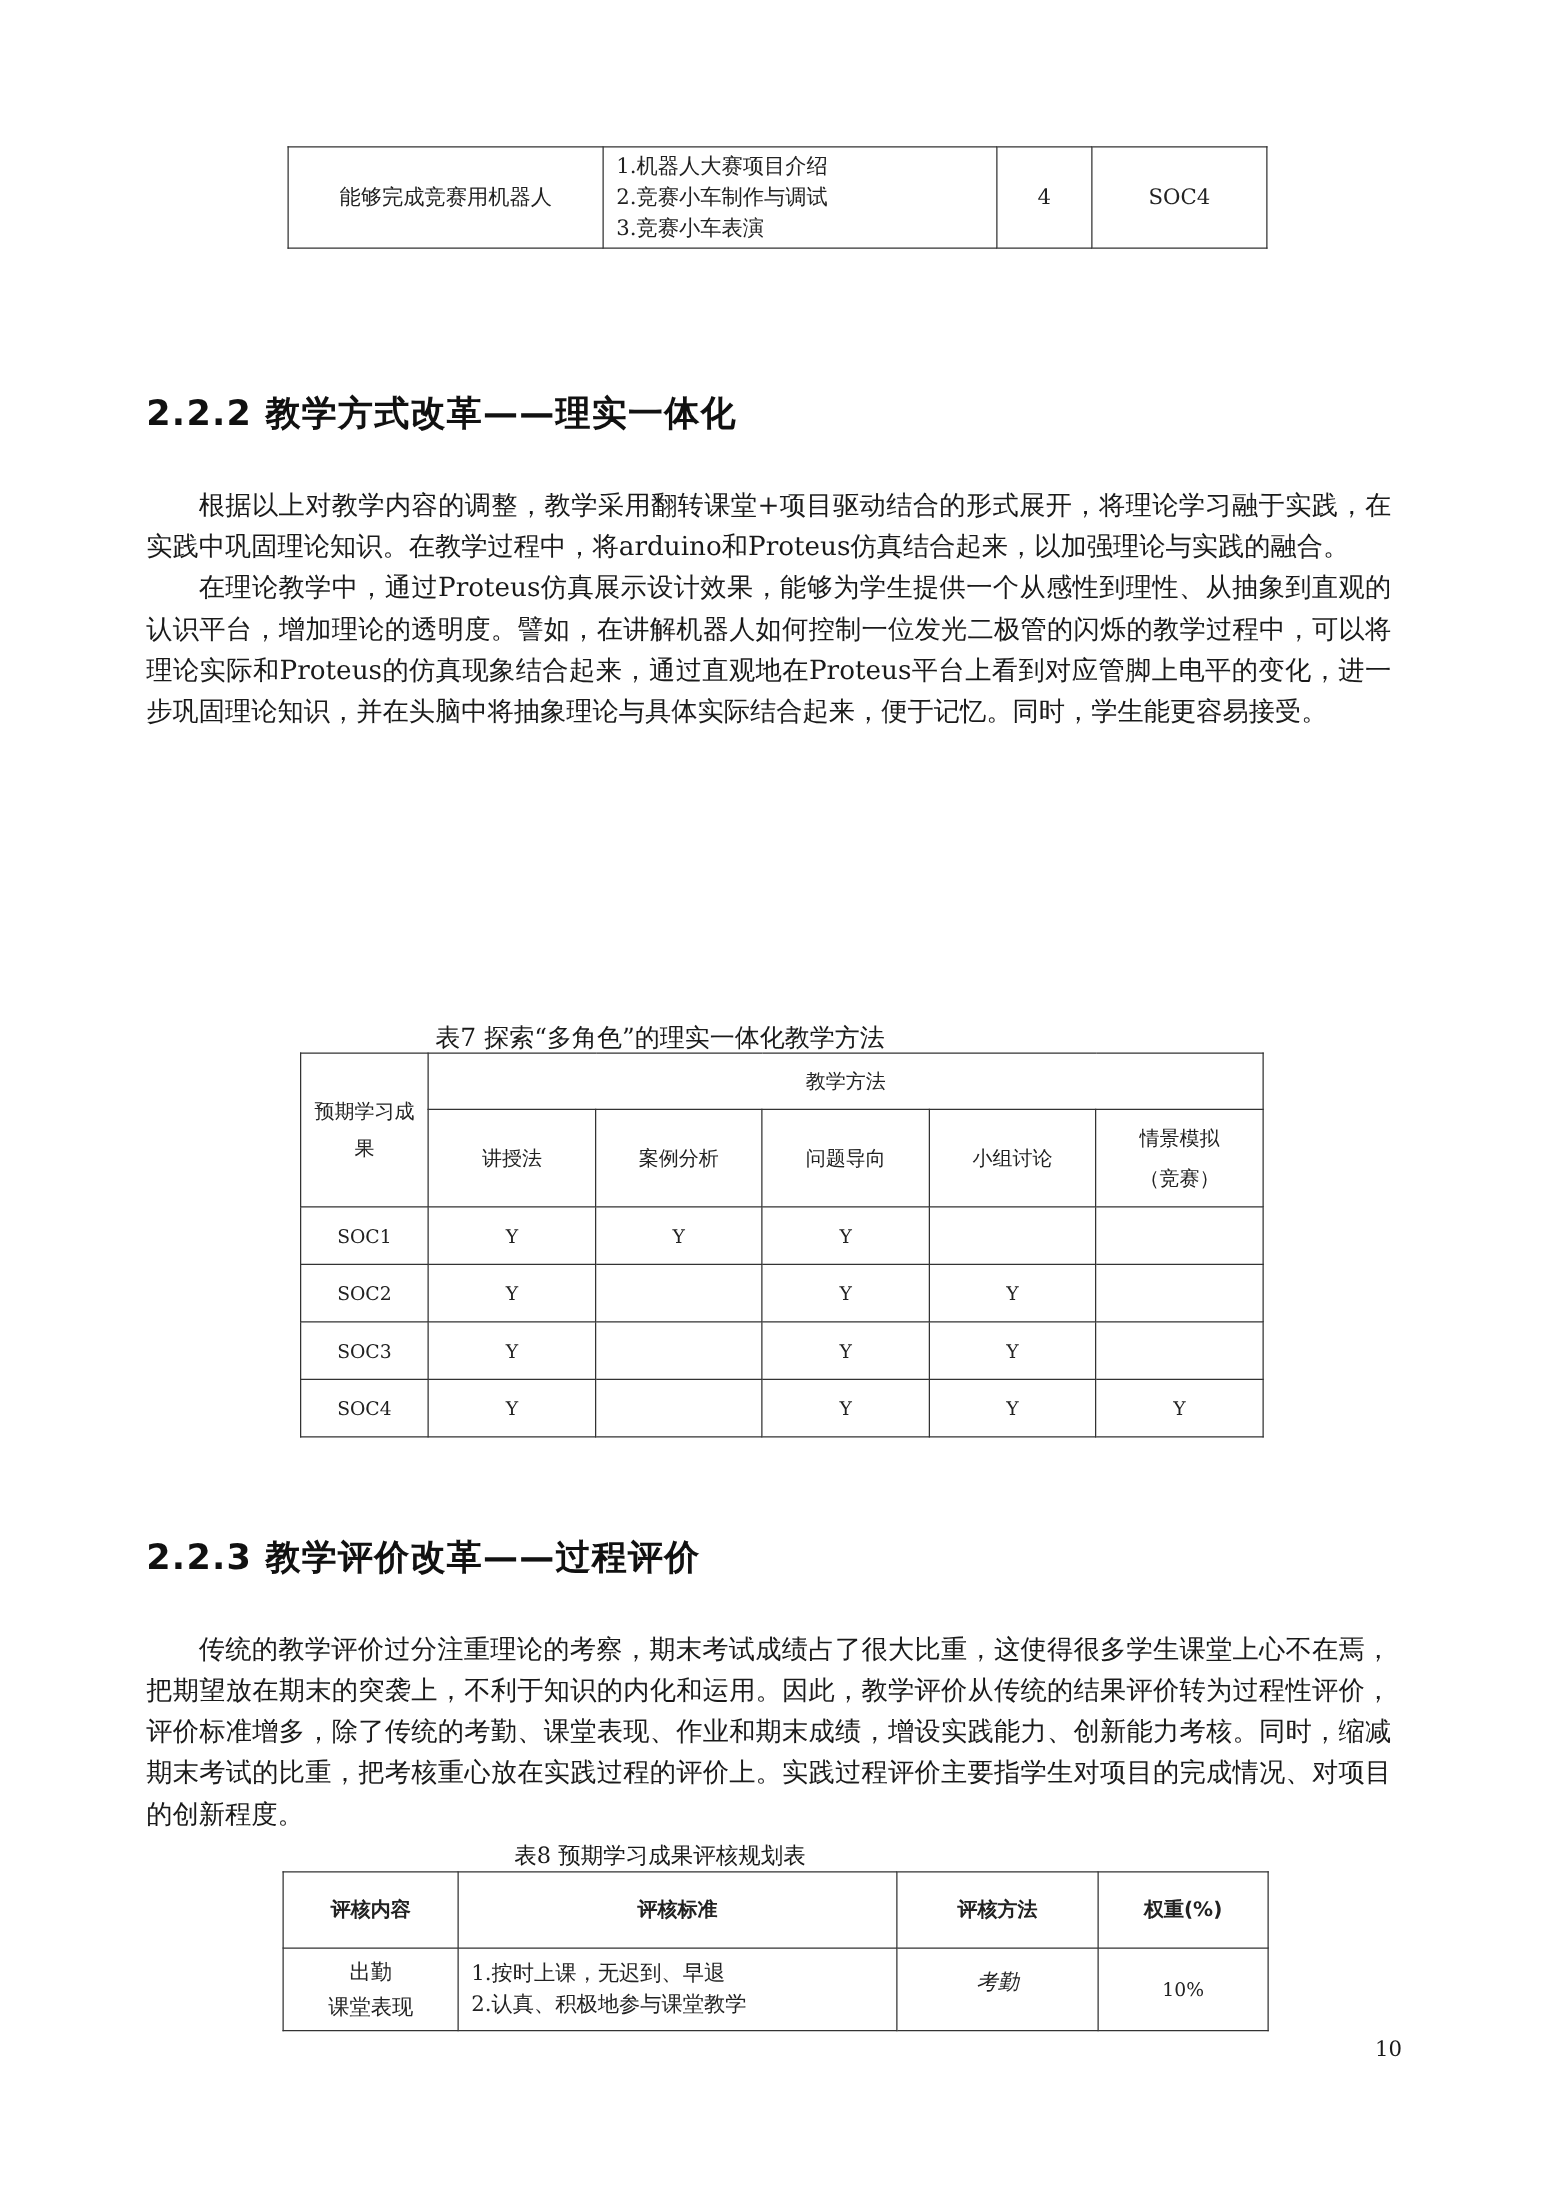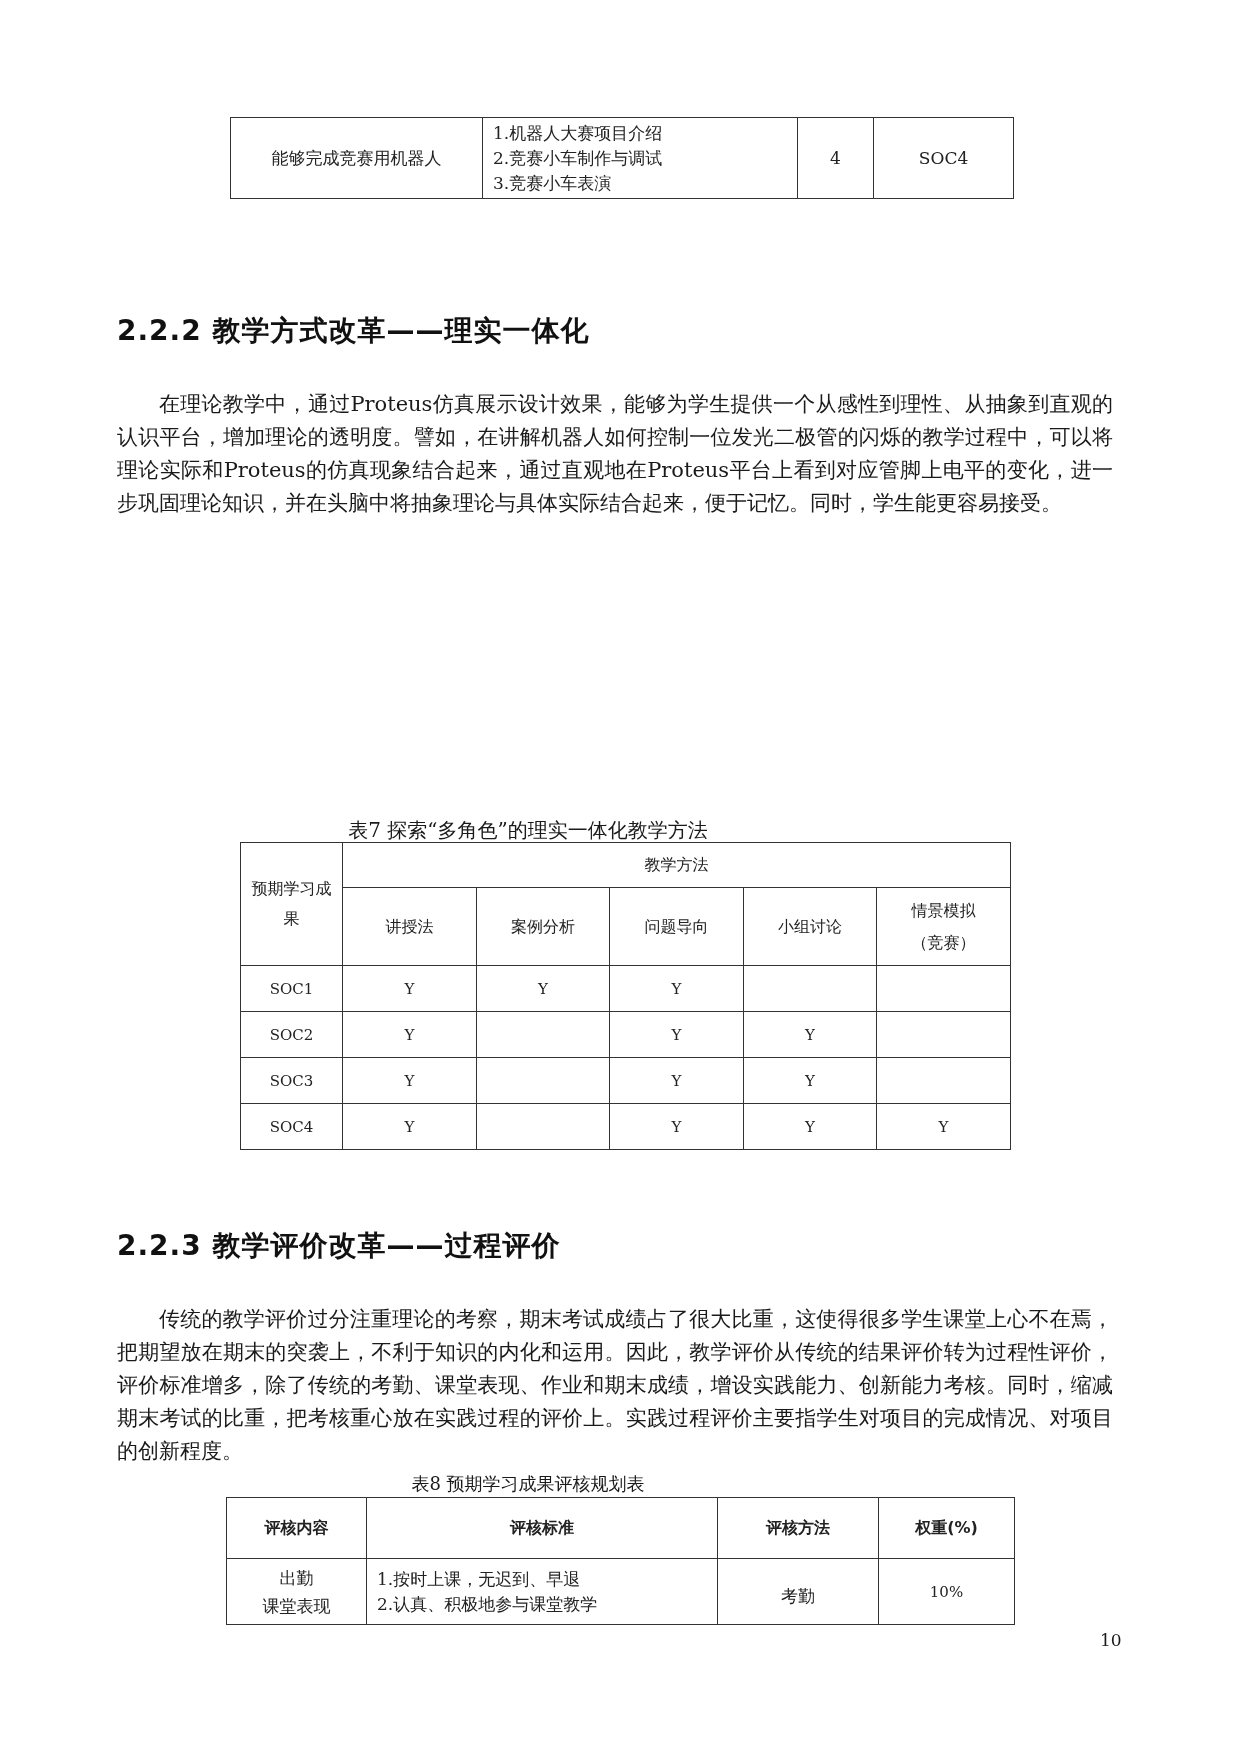--- a/index.html
+++ b/index.html
@@ -39,20 +39,21 @@
     </td>
     <td>4</td>
     <td>SOC4</td>
   </tr>
 </tbody>
   </table>
 
 <div class="abs h" style="top:312px;">2.2.2 教学方式改革——理实一体化</div>
 
 <div class="para" style="top:388px;">
+  <p>根据以上对教学内容的调整，教学采用翻转课堂+项目驱动结合的形式展开，将理论学习融于实践，在实践中巩固理论知识。在教学过程中，将arduino和Proteus仿真结合起来，以加强理论与实践的融合。</p>
   <p>在理论教学中，通过Proteus仿真展示设计效果，能够为学生提供一个从感性到理性、从抽象到直观的认识平台，增加理论的透明度。譬如，在讲解机器人如何控制一位发光二极管的闪烁的教学过程中，可以将理论实际和Proteus的仿真现象结合起来，通过直观地在Proteus平台上看到对应管脚上电平的变化，进一步巩固理论知识，并在头脑中将抽象理论与具体实际结合起来，便于记忆。同时，学生能更容易接受。</p>
 </div>
 
 <div class="caption" style="top:817px;">表7 探索“多角色”的理实一体化教学方法</div>
 
 <table style="left:240px; top:842px; width:770px;">
   <colgroup>
     <col style="width:102px">
       <col style="width:134px">
       <col style="width:133px">
@@ -133,19 +134,19 @@
   </tr>
   <tr style="height:66px">
     <td style="line-height:28px;">
       <div>出勤</div>
       <div>课堂表现</div>
     </td>
     <td class="left" style="line-height:25px;">
       <div>1.按时上课，无迟到、早退</div>
       <div>2.认真、积极地参与课堂教学</div>
     </td>
-    <td style="vertical-align:top; padding-top:24px;">考勤</td>
+    <td style="vertical-align:top; padding-top:14px;font-style:italic;">考勤</td>
     <td style="font-size:15px;">10%</td>
   </tr>
 </tbody>
   </table>
 
 <div class="pagenum">10</div>
 
 </body></html>

